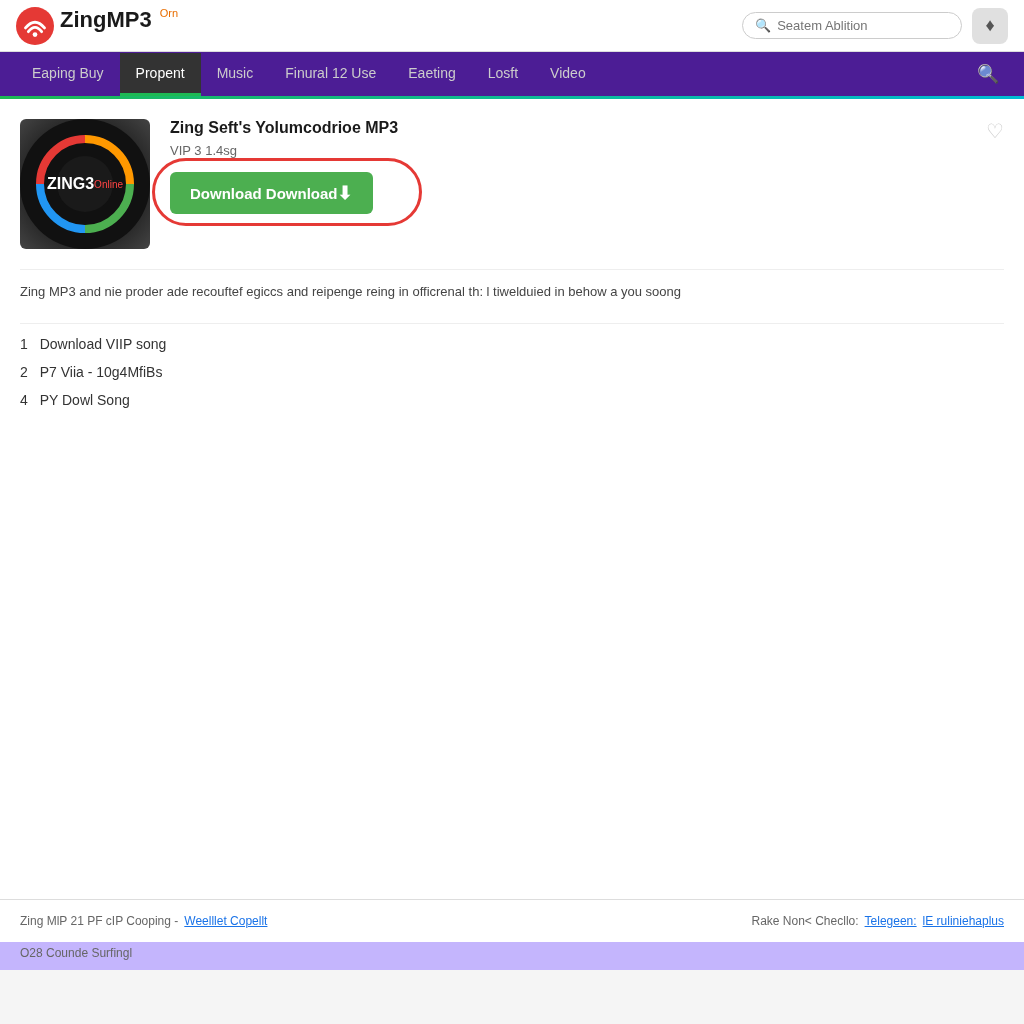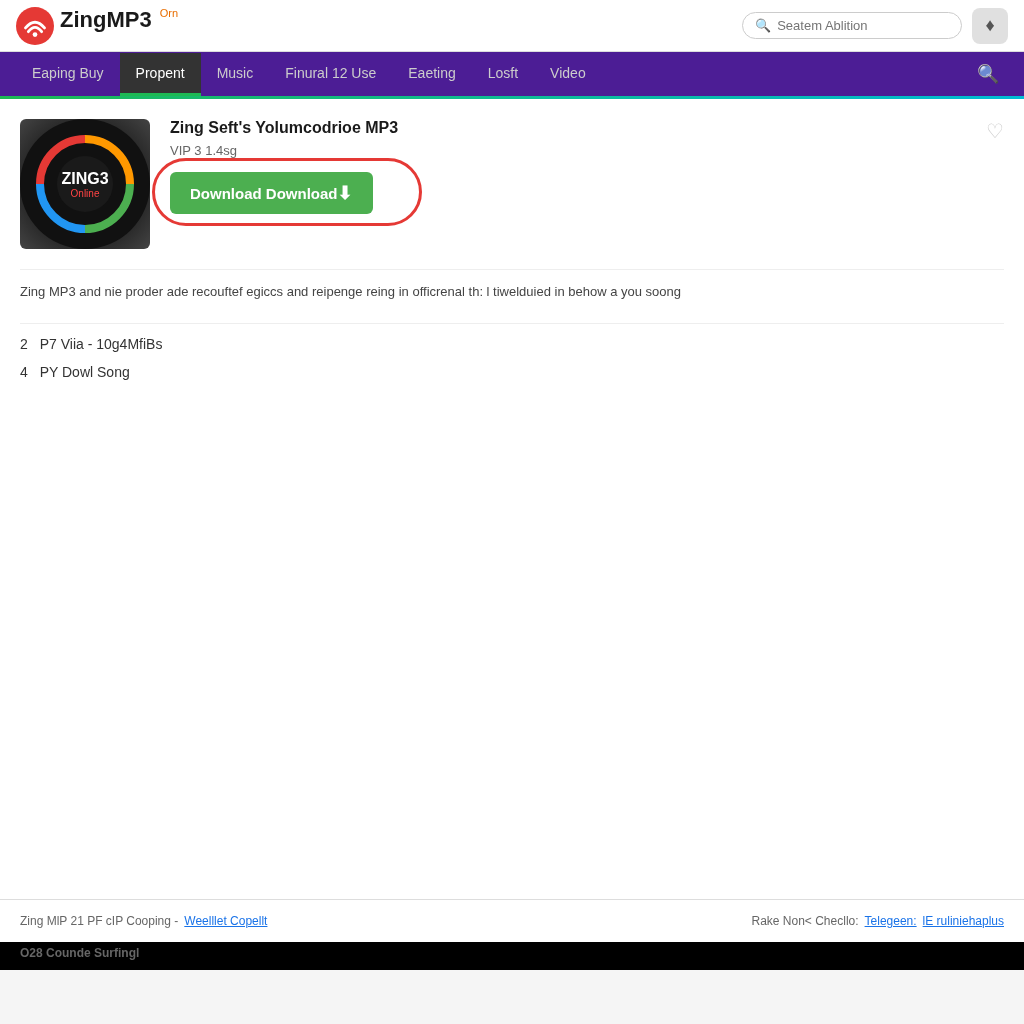--- a/index.html
+++ b/index.html
@@ -260,25 +260,24 @@
       display: flex;
       gap: 6px;
       font-size: 12px;
       color: #666;
     }
     .footer-right a {
       color: #1a73e8;
       text-decoration: underline;
     }
     .footer-bottom {
-      background: #000000;
+      background: #c4b5fd;
       padding: 4px 20px 10px;
       font-size: 12px;
       color: #666;
-      font-weight: bold;
     }
   </style>
 </head>
 <body>
 
 <div class="header">
   <div class="logo-area">
 
     <svg class="logo-icon" viewBox="0 0 40 40">
       <circle cx="20" cy="20" r="20" fill="#e53935"></circle>
@@ -318,21 +317,21 @@
     <div class="album-art">
       <svg viewBox="0 0 130 130" xmlns="http://www.w3.org/2000/svg">
         <circle cx="65" cy="65" r="65" fill="#111"></circle>
 
         <path d="M 20 65 A 45 45 0 0 1 65 20" stroke="#e53935" stroke-width="8" fill="none"></path>
         <path d="M 65 20 A 45 45 0 0 1 110 65" stroke="#ff9800" stroke-width="8" fill="none"></path>
         <path d="M 110 65 A 45 45 0 0 1 65 110" stroke="#4caf50" stroke-width="8" fill="none"></path>
         <path d="M 65 110 A 45 45 0 0 1 20 65" stroke="#2196f3" stroke-width="8" fill="none"></path>
         <circle cx="65" cy="65" r="28" fill="#1a1a1a"></circle>
       </svg>
-      <div style="position:absolute; display:flex; flex-direction:column; align-items:center;">
+      <div style="position:absolute; display:flex; flex-direction:row; align-items:center;">
         <span class="zing3-label">ZING3</span>
         <span class="zing3-sub">Online</span>
       </div>
     </div>
 
     <div class="album-info">
       <div style="display:flex; justify-content:space-between; align-items:flex-start;">
         <div>
           <div class="album-title">Zing Seft's Yolumcodrioe MP3</div>
           <div class="album-vip">VIP 3 1.4sg</div>
@@ -351,20 +350,24 @@
     </div>
   </div>
 
   <div class="description">
     <span>Zing MP3 and nie proder ade recouftef egiccs and reipenge reing in officrenal th: l tiwelduied in behow a you soong</span>
     <br>
   </div>
 
   <div class="features">
     <div class="feature-item">
+      <span>1</span>
+      <span style="margin-left:8px;">Download VIIP song</span>
+    </div>
+    <div class="feature-item">
       <span>2</span>
       <span style="margin-left:8px;">P7 Viia - 10g4MfiBs</span>
     </div>
     <div class="feature-item">
       <span>4</span>
       <span style="margin-left:8px;">PY Dowl Song</span>
     </div>
   </div>
 </div>
 

